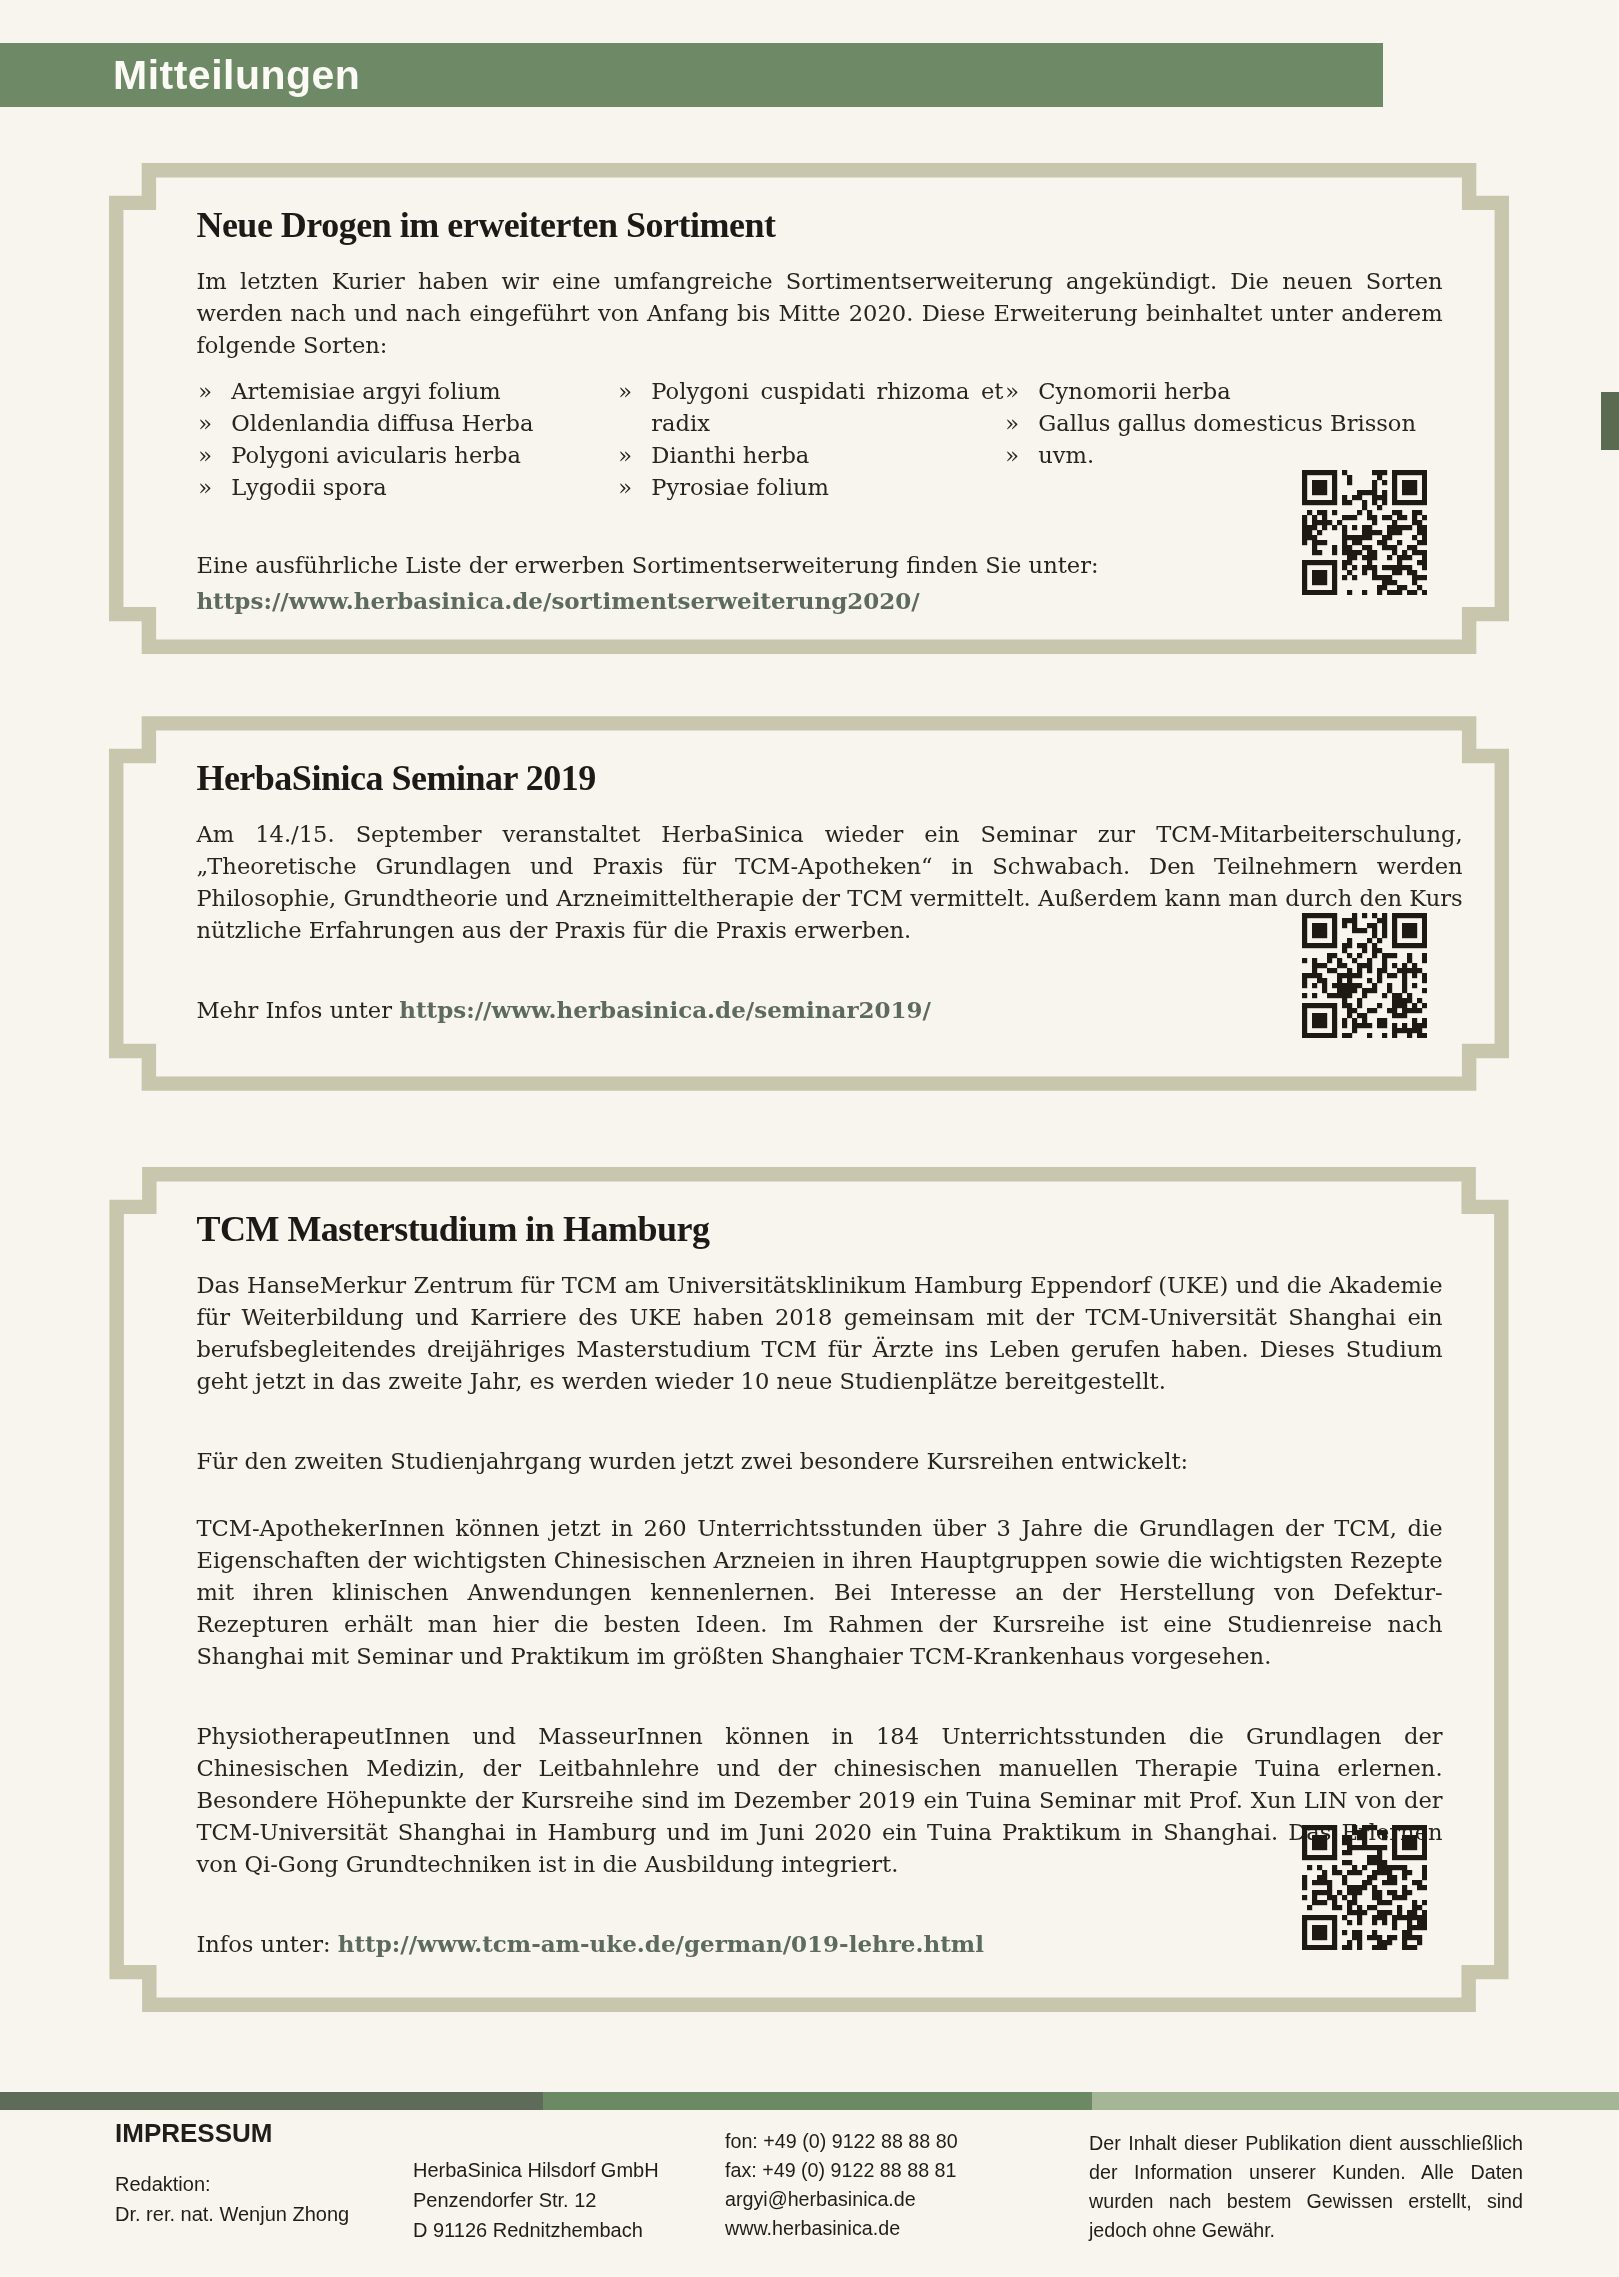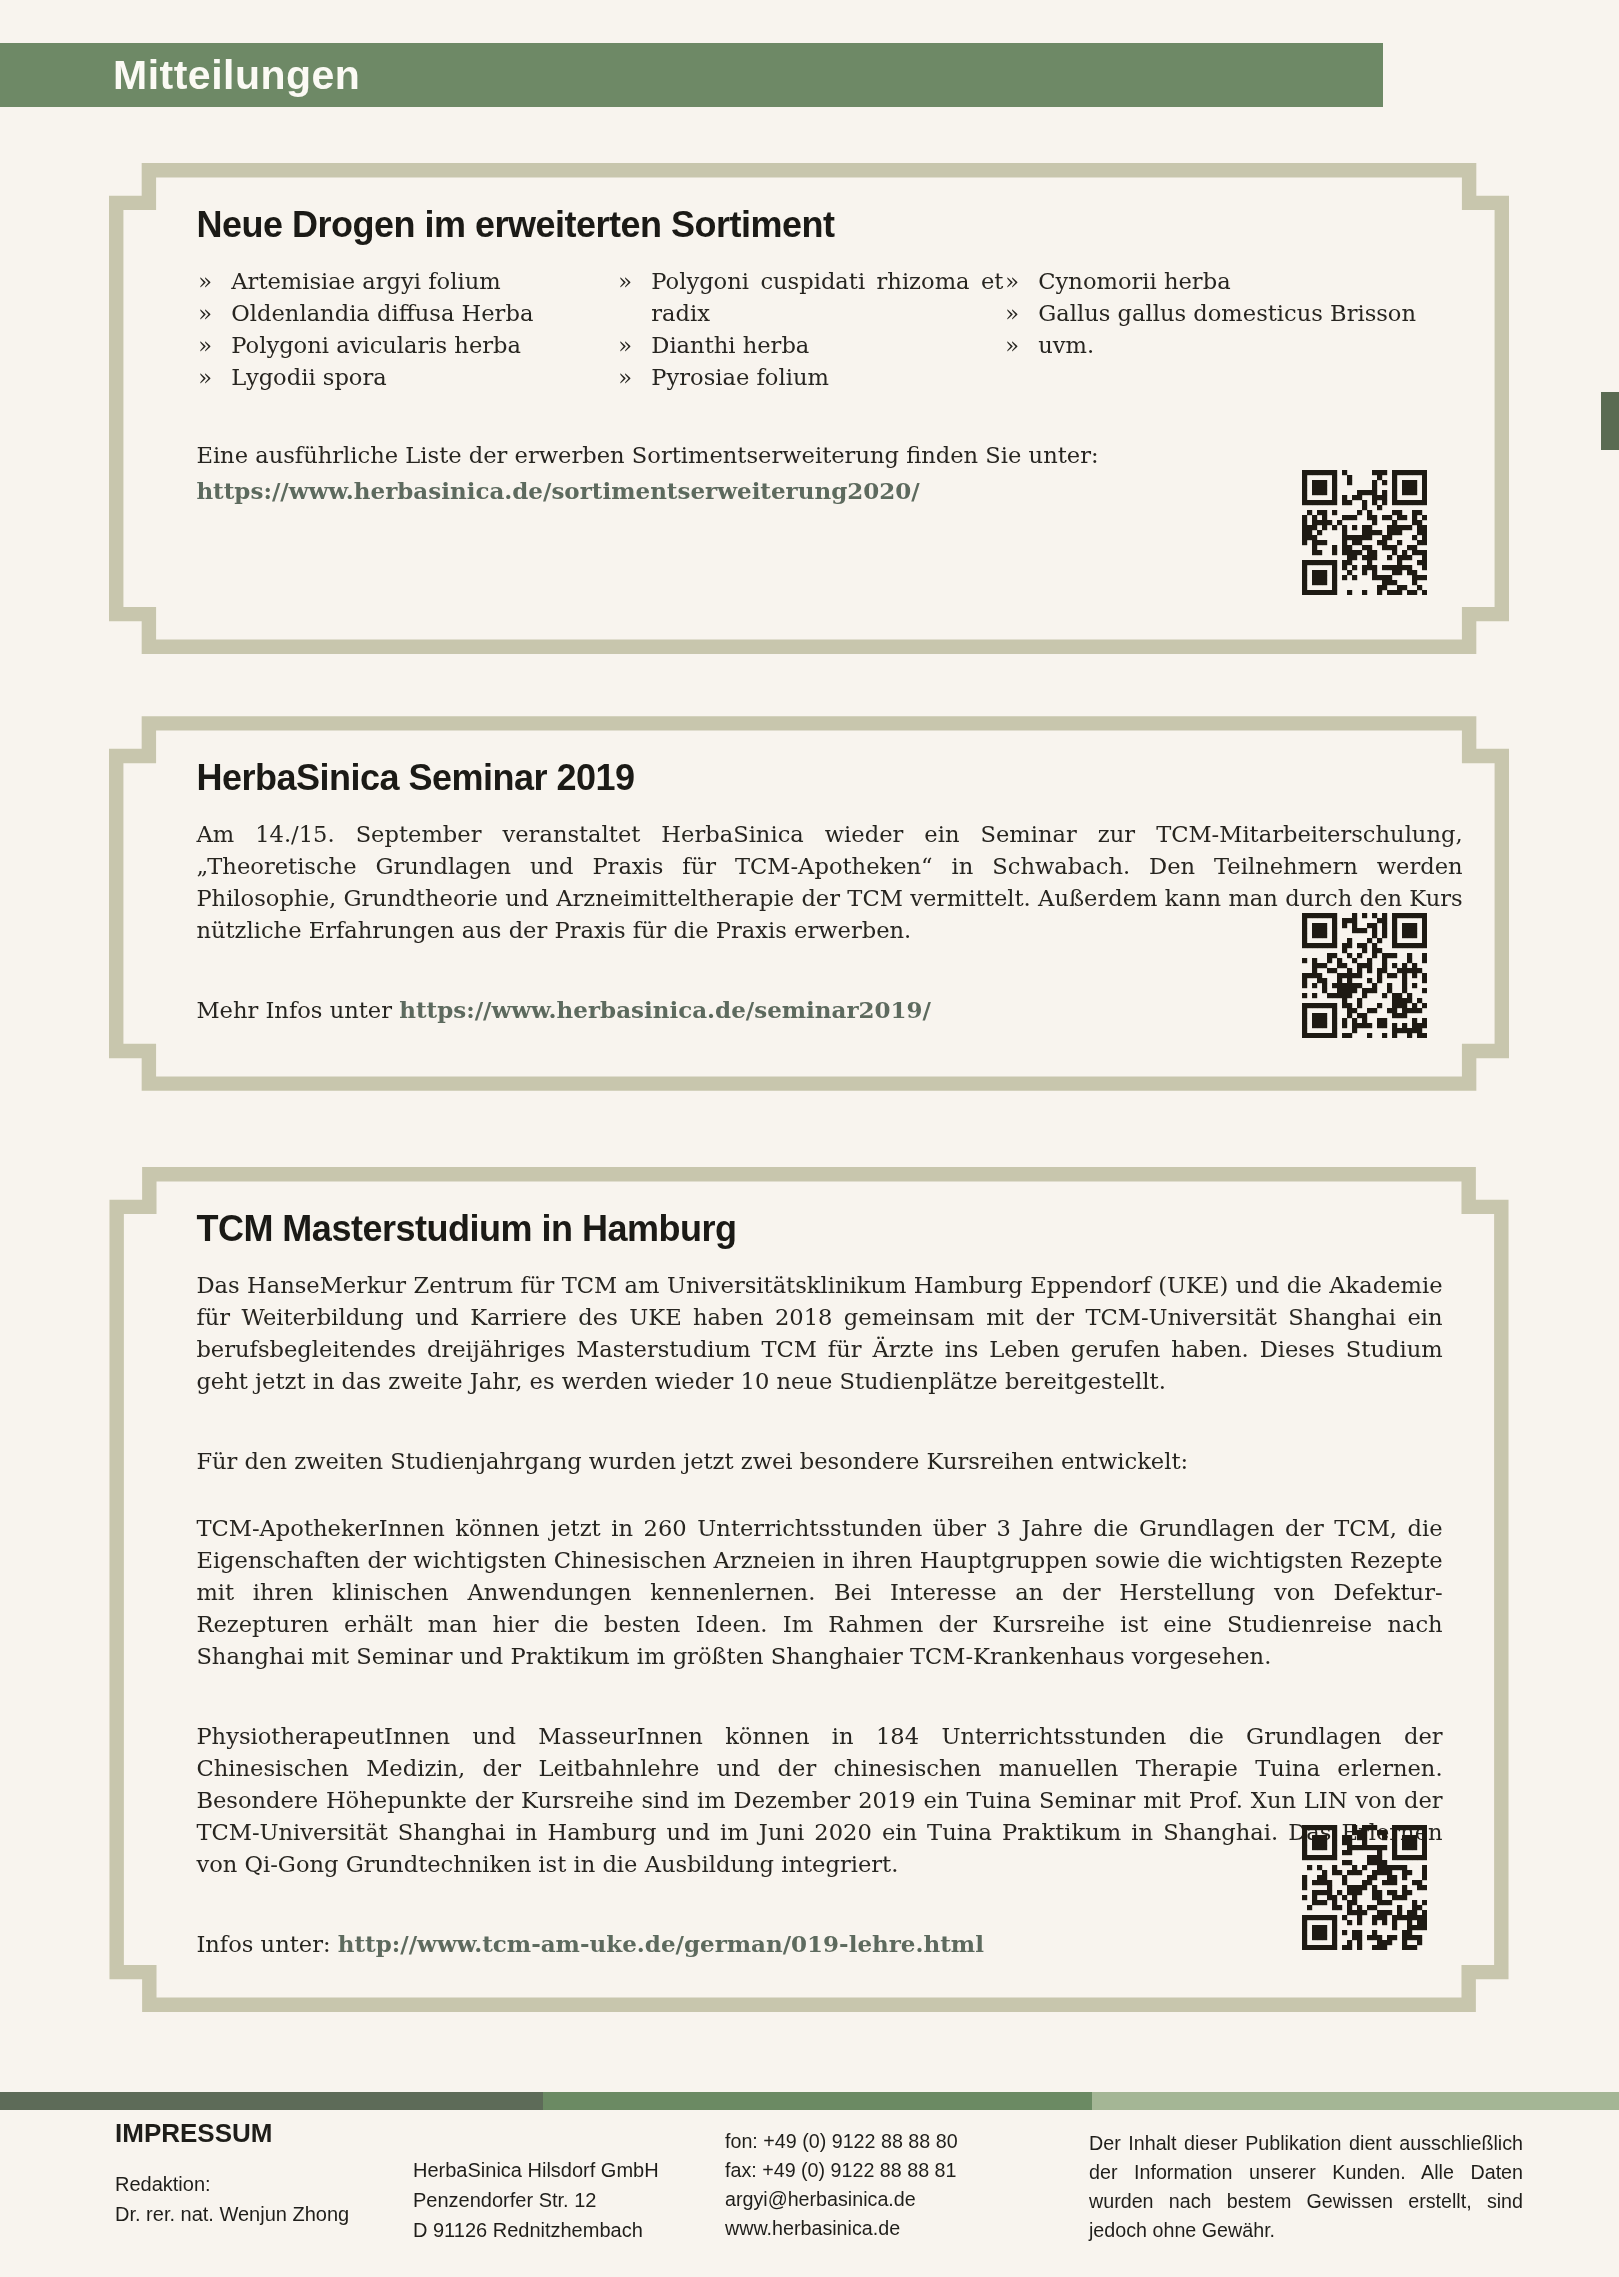--- a/index.html
+++ b/index.html
@@ -17,21 +17,21 @@
 
   
   .frame-box{position:absolute;left:109px;width:1400px;}
   .box1{top:163px;height:491px;}
   .box2{top:716px;height:484px;padding-left:20px;}
   .box3{top:1167px;height:845px;}
   .frame-svg{position:absolute;left:0;top:0;}
   .box-content{position:absolute;left:14.4px;top:14.4px;right:14.4px;bottom:14.4px;
         padding:27px 52px 19px 73px;}
 
-  .box-title{margin:0 0 19px 0;font-family:Liberation Sans, sans-serif;font-weight:bold;
+  .box-title{margin:0 0 19px 0;font-family:Liberation Serif, serif;font-weight:bold;
         font-size:36px;color:#1b1a16;letter-spacing:-0.5px;}
   .body-text{margin:0;font-size:22.6px;line-height:32px;text-align:justify;}
   .no-just{text-align:left;}
 
   
   .bullets{display:flex;margin-top:13.4px;}
   .bul-col{list-style:none;margin:0;padding:0;}
   .bul-col.c1{width:420px;}
   .bul-col.c2{width:387px;}
   .bul-col.c3{flex:1;}
@@ -78,20 +78,21 @@
   </div>
 
   <div class="side-tab"></div>
 
   <section class="frame-box box1">
     <svg class="frame-svg" width="1400" height="491" viewBox="0 0 1457 511">
         <path d="M34 0L1423 0L1423 34L1457 34L1457 477L1423 477L1423 511L34 511L34 477L0 477L0 34L34 34ZM49 15L1408 15L1408 49L1442 49L1442 462L1408 462L1408 496L49 496L49 462L15 462L15 49L49 49Z" fill="#c8c6ad" fill-rule="evenodd"></path>
       </svg>
     <div class="box-content">
       <h2 class="box-title">Neue Drogen im erweiterten Sortiment</h2>
+      <p class="body-text">Im letzten Kurier haben wir eine umfangreiche Sortimentserweiterung angekündigt. Die neuen Sorten werden nach und nach eingeführt von Anfang bis Mitte 2020. Diese Erweiterung beinhaltet unter anderem folgende Sorten:</p>
       <div class="bullets">
         <ul class="bul-col c1">
           <li>
               <span class="mk">»</span>
               <span class="bt">Artemisiae argyi folium</span>
             </li>
           <li>
               <span class="mk">»</span>
               <span class="bt">Oldenlandia diffusa Herba</span>
             </li>

